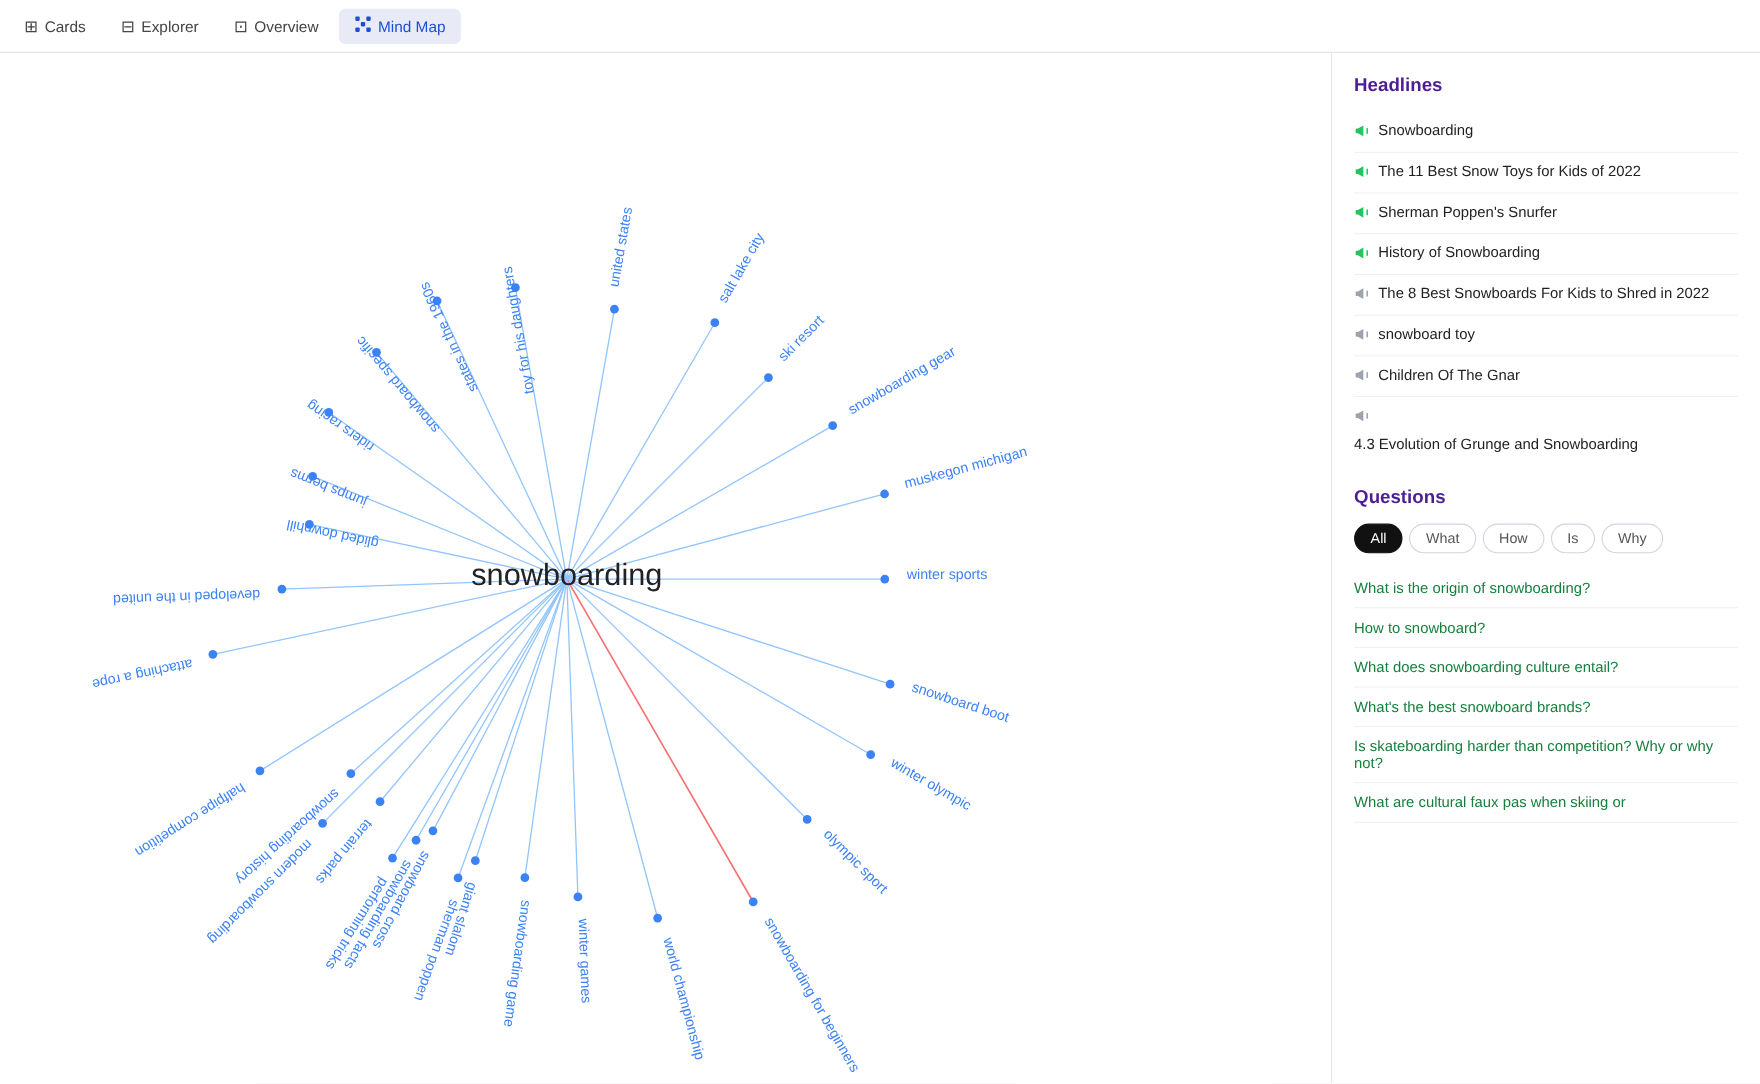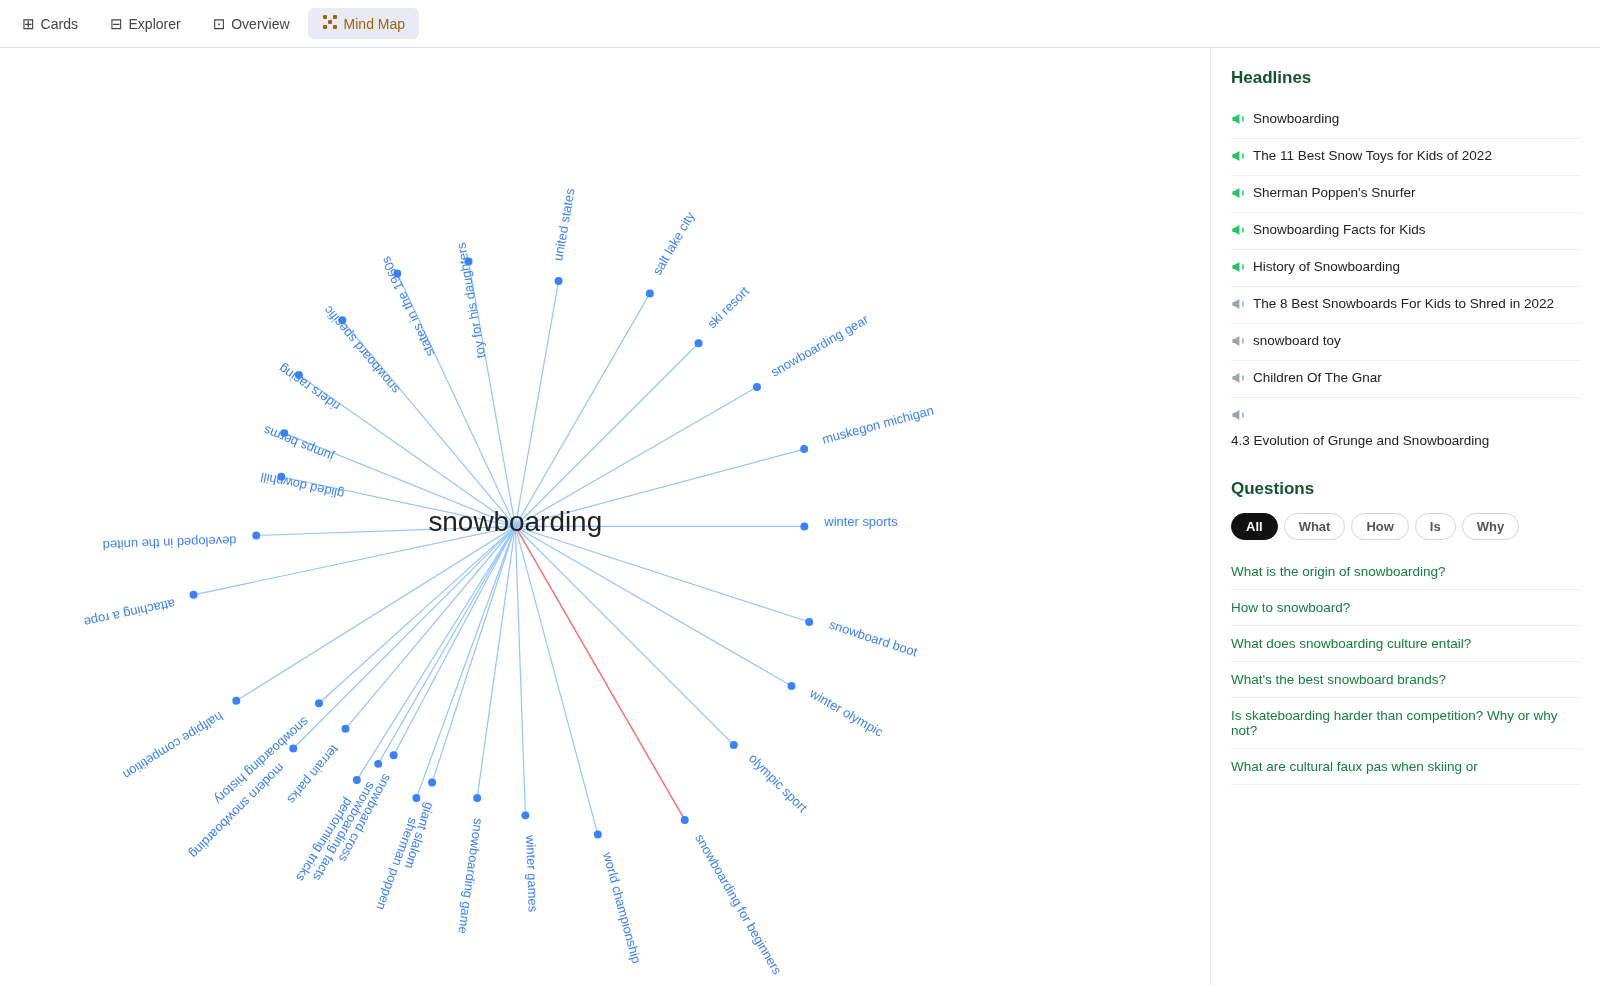--- a/index.html
+++ b/index.html
@@ -23,21 +23,21 @@
       padding: 6px 14px;
       border-radius: 6px;
       cursor: pointer;
       font-size: 14px;
       color: #444;
       border: none;
       background: transparent;
     }
     .nav-tab.active {
       background: #e8eaf6;
-      color: #a16207;
+      color: #1d4ed8;
       font-weight: 500;
     }
     .nav-tab .tab-icon { font-size: 15px; }
 
     
     .main-content {
       display: flex;
       flex: 1;
       overflow: hidden;
     }
@@ -60,21 +60,21 @@
       background: #fff;
       border-left: 1px solid #e5e7eb;
       overflow-y: auto;
       padding: 20px 20px;
       flex-shrink: 0;
     }
 
     .section-title {
       font-size: 17px;
       font-weight: 700;
-      color: #14532d;
+      color: #4c1d95;
       margin-bottom: 14px;
     }
 
     
     .headlines-list { list-style: none; }
     .headline-item {
       display: flex;
       align-items: flex-start;
       gap: 8px;
       padding: 9px 0;
@@ -101,21 +101,20 @@
       flex-wrap: wrap;
     }
     .filter-btn {
       padding: 5px 14px;
       border-radius: 20px;
       border: 1px solid #d1d5db;
       background: #fff;
       font-size: 13px;
       cursor: pointer;
       color: #555;
-      font-weight: bold;
     }
     .filter-btn.active {
       background: #111;
       color: #fff;
       border-color: #111;
     }
     .question-item {
       padding: 10px 0;
       border-bottom: 1px solid #f0f0f0;
       font-size: 13.5px;
@@ -285,26 +284,20 @@
         <li class="headline-item">
           <span class="headline-icon active"><svg width="14" height="14" viewBox="0 0 20 20" fill="#22c55e">
               <path d="M3 7h2l7-4v14l-7-4H3a1 1 0 01-1-1V8a1 1 0 011-1zm14-1a1 1 0 011 1v6a1 1 0 01-2 0V7a1 1 0 011-1z"></path>
             </svg></span>
           <span>Sherman Poppen's Snurfer</span>
         </li>
         <li class="headline-item">
           <span class="headline-icon active"><svg width="14" height="14" viewBox="0 0 20 20" fill="#22c55e">
               <path d="M3 7h2l7-4v14l-7-4H3a1 1 0 01-1-1V8a1 1 0 011-1zm14-1a1 1 0 011 1v6a1 1 0 01-2 0V7a1 1 0 011-1z"></path>
             </svg></span>
-          <span>Snowboarding Facts for Kids</span>
-        </li>
-        <li class="headline-item">
-          <span class="headline-icon active"><svg width="14" height="14" viewBox="0 0 20 20" fill="#22c55e">
-              <path d="M3 7h2l7-4v14l-7-4H3a1 1 0 01-1-1V8a1 1 0 011-1zm14-1a1 1 0 011 1v6a1 1 0 01-2 0V7a1 1 0 011-1z"></path>
-            </svg></span>
           <span>History of Snowboarding</span>
         </li>
         <li class="headline-item">
           <span class="headline-icon inactive"><svg width="14" height="14" viewBox="0 0 20 20" fill="#9ca3af">
               <path d="M3 7h2l7-4v14l-7-4H3a1 1 0 01-1-1V8a1 1 0 011-1zm14-1a1 1 0 011 1v6a1 1 0 01-2 0V7a1 1 0 011-1z"></path>
             </svg></span>
           <span>The 8 Best Snowboards For Kids to Shred in 2022</span>
         </li>
         <li class="headline-item">
           <span class="headline-icon inactive"><svg width="14" height="14" viewBox="0 0 20 20" fill="#9ca3af">

